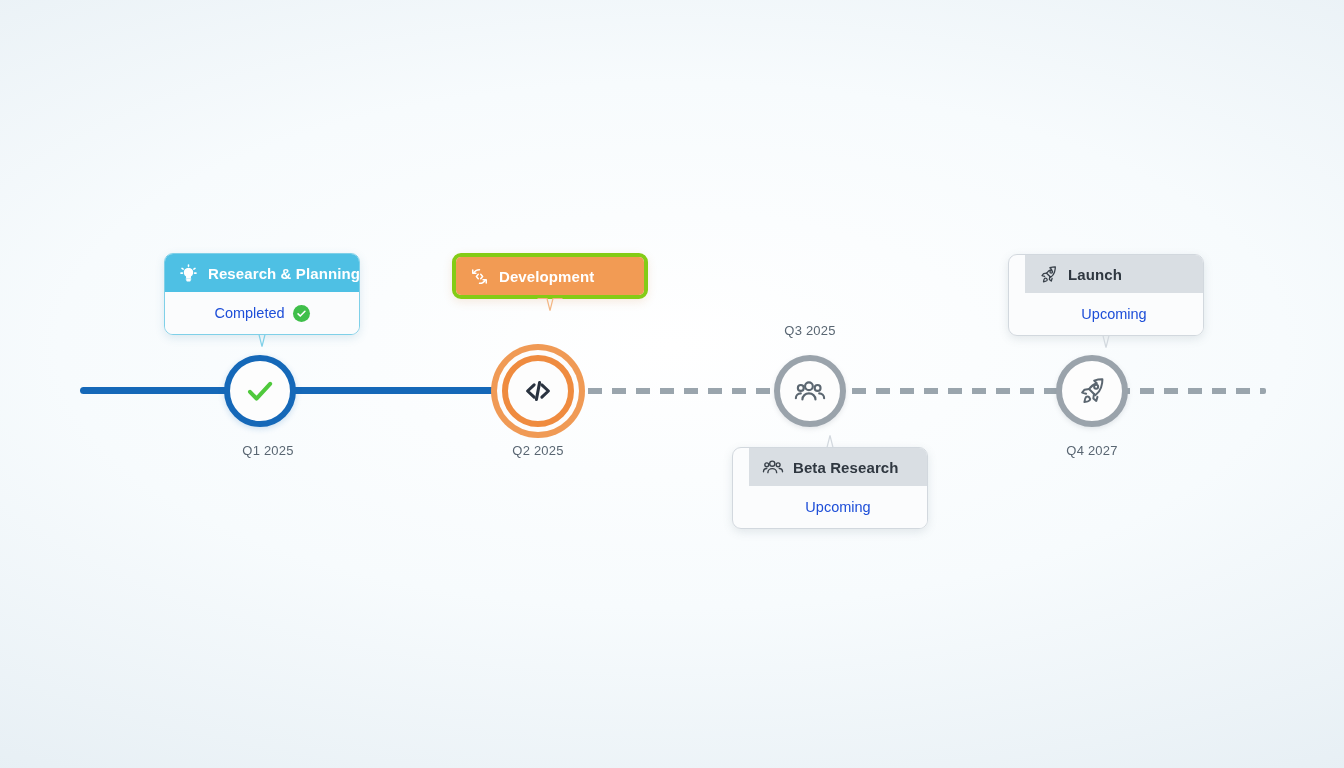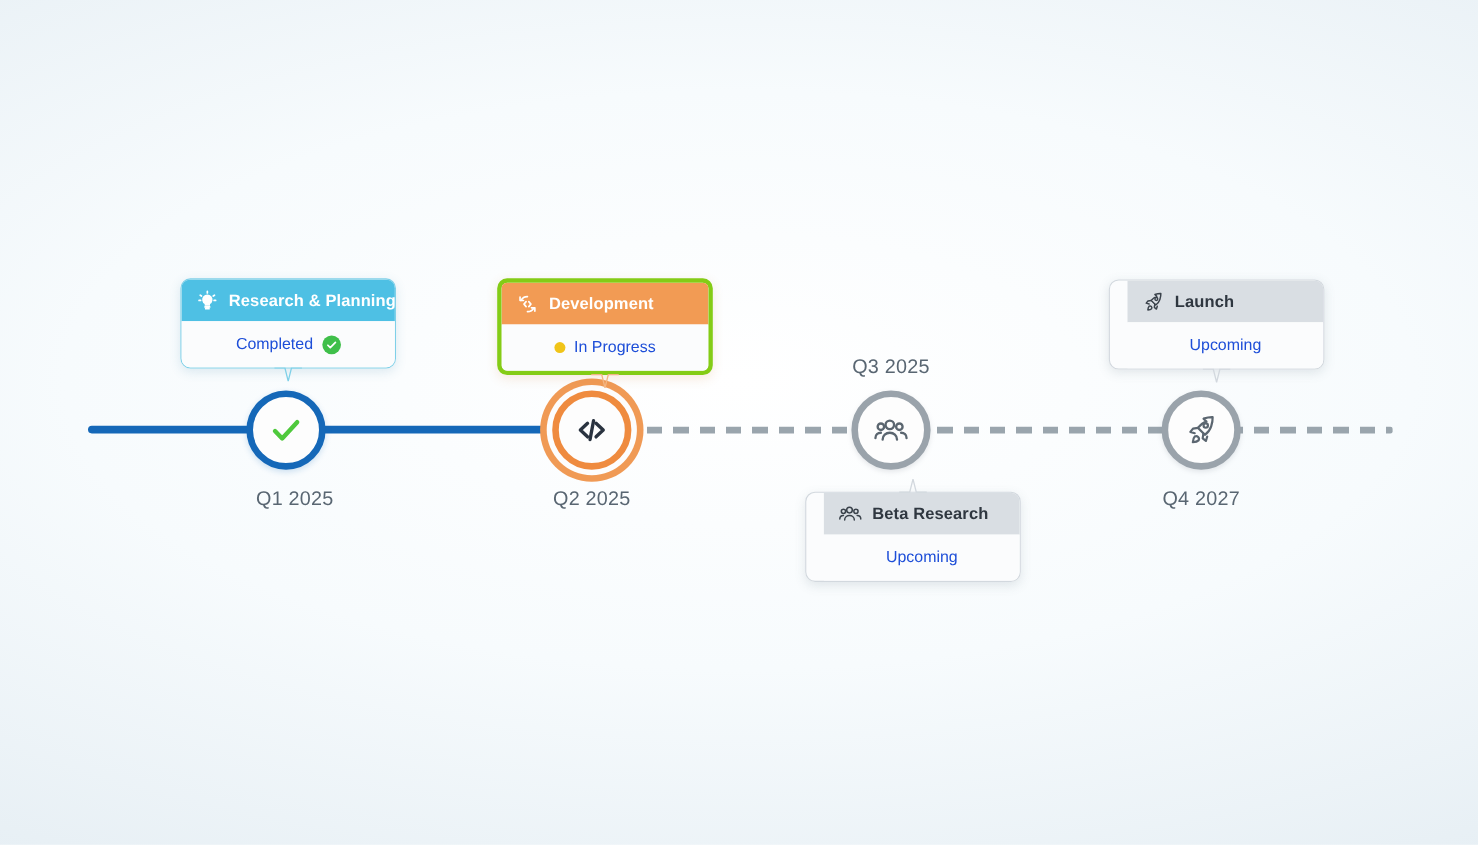--- a/index.html
+++ b/index.html
@@ -70,21 +70,21 @@
     border: 6px solid #9aa3ab;
     box-shadow: 0 2px 5px rgba(120,130,140,0.18);
   }
 
   .node svg { display: block; }
 
   
   .qlabel {
     position: absolute;
     z-index: 3;
-    font-size: 18px;
+    font-size: 13px;
     color: #596672;
     text-align: center;
     width: 160px;
     letter-spacing: 0.2px;
   }
 
   
   .card {
     position: absolute;
     z-index: 5;
@@ -205,24 +205,20 @@
 
   <div class="card orange" style="left:452px; top:253px;">
     <div class="card-inner">
       <div class="card-head">
         <svg class="icon-head" width="21" height="21" viewBox="0 0 24 24" fill="none" stroke="#ffffff" stroke-width="1.7" stroke-linecap="round" stroke-linejoin="round">
           <path d="M5.3 8.2A7.4 7.4 0 0 1 12 4.2M18.7 15.8A7.4 7.4 0 0 1 12 19.8"></path>
           <path d="M4.3 4.6v3.6h3.6M19.7 19.4v-3.6h-3.6"></path>
           <path d="M10.6 9.4L8.4 12l2.2 2.6M13.4 9.4L15.6 12l-2.2 2.6"></path>
         </svg>
         <span class="card-title">Development</span>
-      </div>
-      <div class="card-body">
-        <span class="dot-progress"></span>
-        <span>In Progress</span>
       </div>
     </div>
     <svg class="tail-down" viewBox="0 0 26 15">
       <path d="M0.5 0.5 H10 L13 12.5 L16 0.5 H25.5" fill="none" stroke="#f3b683" stroke-width="1.2"></path>
     </svg>
   </div>
 
   <div class="card grey" style="left:1008px; top:254px;">
     <div class="card-inner">
       <div class="card-head">

